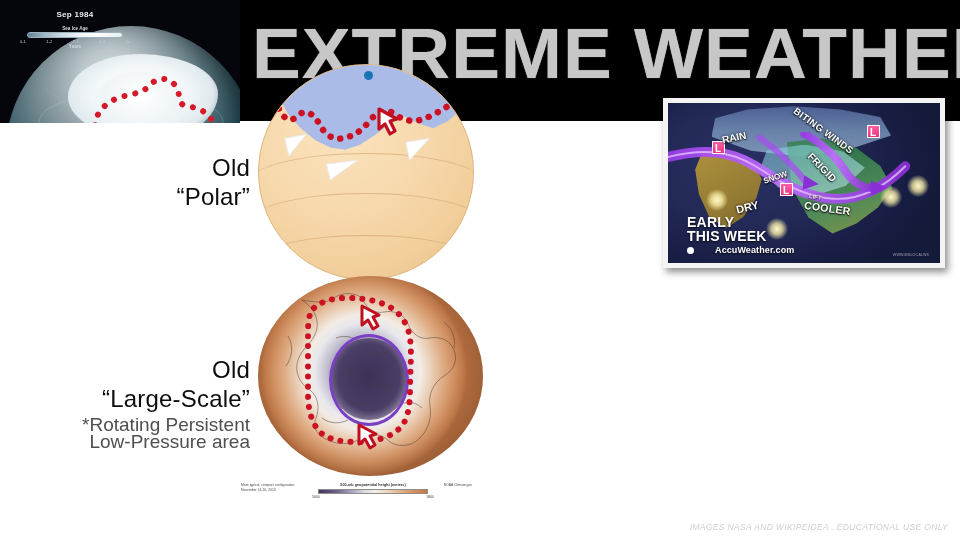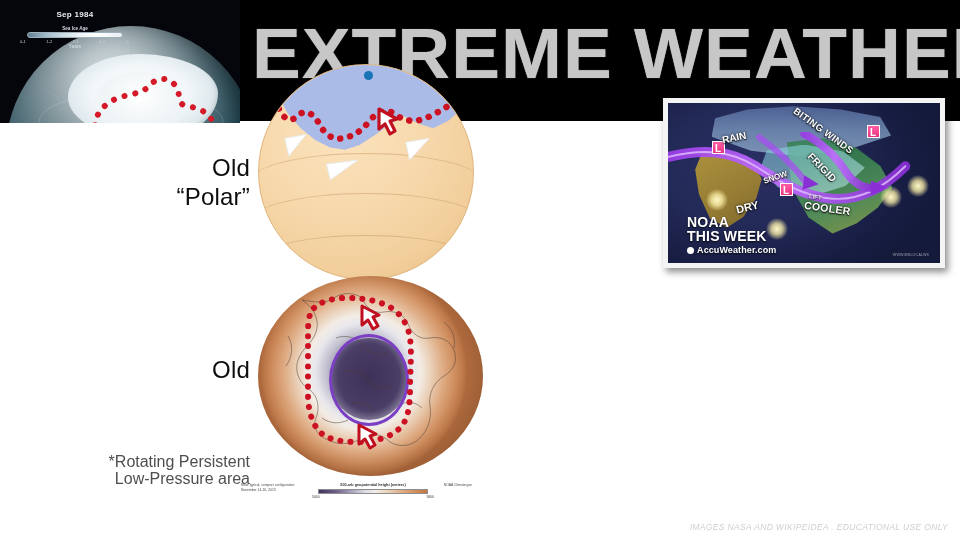--- a/index.html
+++ b/index.html
@@ -94,21 +94,21 @@
     position:absolute; left:0; top:44px; width:150px;
     text-align:center; color:#cfd8de; font-size:4.6px; font-weight:bold;
   }
 
   
   .label-block {
     position:absolute; text-align:right; color:#0d0d0d;
     font-size:24px; line-height:29px; letter-spacing:.2px;
   }
   .label-block.small {
-    font-size:16px; line-height:16.5px; color:#4f4f4f; letter-spacing:0;margin-top:37px;
+    font-size:19px; line-height:16.5px; color:#4f4f4f; letter-spacing:0;
   }
   #jet-label { left:30px; top:153px; width:220px; }
   #vortex-label { left:20px; top:355px; width:230px; }
   #vortex-sub { left:20px; top:417px; width:230px; }
 
   
   .jet-globe {
     position:absolute; left:258px; top:86px; width:216px; height:186px;
   }
   .jet-sphere {
@@ -247,21 +247,21 @@
   #accu-lift   { left:52%; top:57%;  font-size:6px; opacity:.75; transform:rotate(8deg); }
   .accu-when {
     position:absolute; left:7%; top:70%;
     color:#fff; font-weight:bold; font-size:14px; line-height:14px;
     letter-spacing:.2px;
     text-shadow:0 1px 2px rgba(0,0,0,.9);
   }
   .accu-brand {
     position:absolute; left:7%; top:89%;
     color:#fff; font-weight:bold; font-size:9px; letter-spacing:.1px;
-    display:flex; align-items:center; gap:3px;
+    display:flex; align-items:center; gap:21px;
     text-shadow:0 1px 2px rgba(0,0,0,.9);
   }
   .accu-brand .dot { width:7px; height:7px; border-radius:50%; background:#fff; display:inline-block; }
   .accu-wm {
     position:absolute; right:4%; bottom:4%;
     color:rgba(255,255,255,.55); font-size:3.6px; letter-spacing:.2px;
   }
   .accu-L {
     position:absolute; width:13px; height:13px;
     background:linear-gradient(180deg,#ff5fa6 0%, #e8327f 100%);
@@ -348,20 +348,21 @@
                  C182 47, 190 42, 196 38" fill="none" stroke="#cc1122" stroke-width="6.5" stroke-linecap="round" stroke-dasharray="0.1 10"></path>
       </svg>
       <svg class="jet-cursor" viewBox="0 0 30 32">
         <path d="M6 2 L24 12 L17 14 L22 24 L17 27 L12 17 L6 22 Z" fill="#ffffff" stroke="#c00f1f" stroke-width="3.2" stroke-linejoin="round"></path>
       </svg>
     </div>
   </div>
 
   <div class="label-block" id="vortex-label">
     <div>Old</div>
+    <div>“Large-Scale”</div>
   </div>
   <div class="label-block small" id="vortex-sub">
     <div>*Rotating Persistent</div>
     <div>Low-Pressure area</div>
   </div>
 
   <div class="vortex-globe">
     <div class="vortex-sphere">
       <div class="vortex-core"></div>
       <svg class="vortex-coast" viewBox="0 0 225 200">
@@ -446,21 +447,21 @@
 
       <div class="accu-text" id="accu-rain">RAIN</div>
       <div class="accu-text" id="accu-biting">BITING WINDS</div>
       <div class="accu-text" id="accu-frigid">FRIGID</div>
       <div class="accu-text" id="accu-snow">SNOW</div>
       <div class="accu-text" id="accu-dry">DRY</div>
       <div class="accu-text" id="accu-lift">LIFT</div>
       <div class="accu-text" id="accu-cooler">COOLER</div>
 
       <div class="accu-when">
-        <div>NOAA</div>
+        <div>EARLY</div>
         <div>THIS WEEK</div>
       </div>
 
       <div class="accu-brand">
         <span class="dot"></span>
         <span>AccuWeather.com</span>
       </div>
 
       <div class="accu-wm">WWW.MSLOCALWX</div>
     </div>

